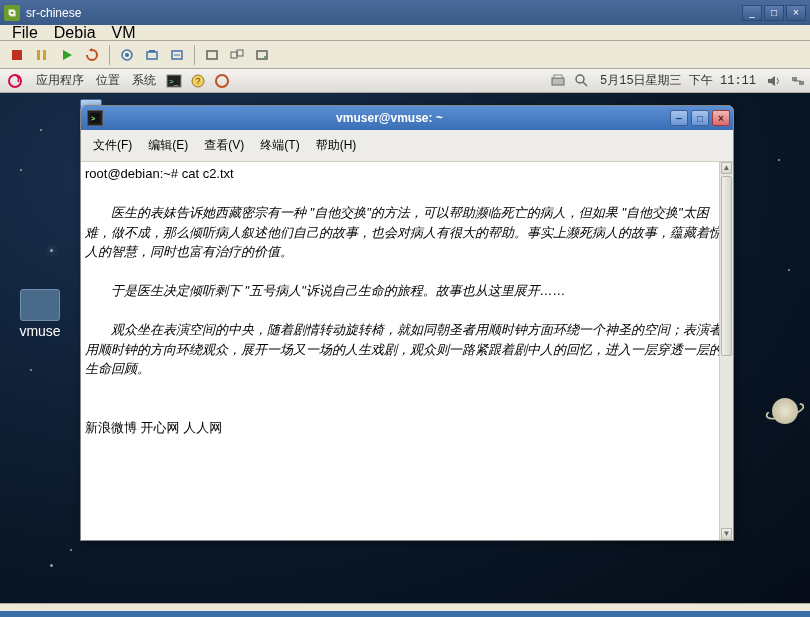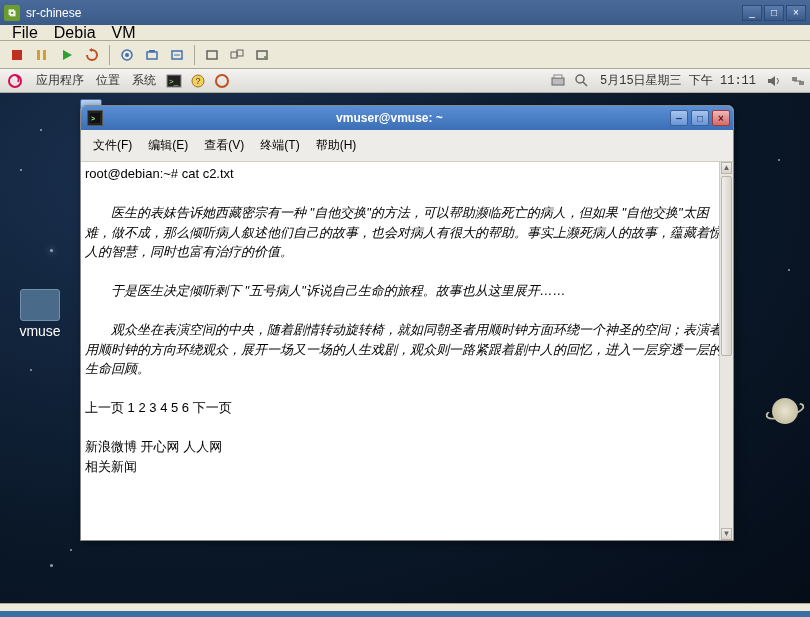--- a/index.html
+++ b/index.html
@@ -261,24 +261,22 @@
     </div>
     <div class="term-body">
       <div class="prompt-line">root@debian:~# cat c2.txt</div>
       <div class="blank"></div>
       <div class="para indent">医生的表妹告诉她西藏密宗有一种 "自他交换"的方法，可以帮助濒临死亡的病人，但如果 "自他交换"太困难，做不成，那么倾听病人叙述他们自己的故事，也会对病人有很大的帮助。事实上濒死病人的故事，蕴藏着惊人的智慧，同时也富有治疗的价值。</div>
       <div class="blank"></div>
       <div class="para indent">于是医生决定倾听剩下 "五号病人"诉说自己生命的旅程。故事也从这里展开……</div>
       <div class="blank"></div>
       <div class="para indent">观众坐在表演空间的中央，随着剧情转动旋转椅，就如同朝圣者用顺时钟方面环绕一个神圣的空间；表演者用顺时钟的方向环绕观众，展开一场又一场的人生戏剧，观众则一路紧跟着剧中人的回忆，进入一层穿透一层的生命回顾。</div>
       <div class="blank"></div>
-      <div class="para">上一页 1 2 3 4 5 6 下一页</div>
       <div class="blank"></div>
       <div class="para"> 新浪微博   开心网   人人网</div>
-      <div class="para">相关新闻</div>
 
       <div class="scrollbar">
         <div class="arr up">▲</div>
         <div class="thumb"></div>
         <div class="arr down">▼</div>
       </div>
     </div>
   </div>
 
   <div class="vm-status"></div>

